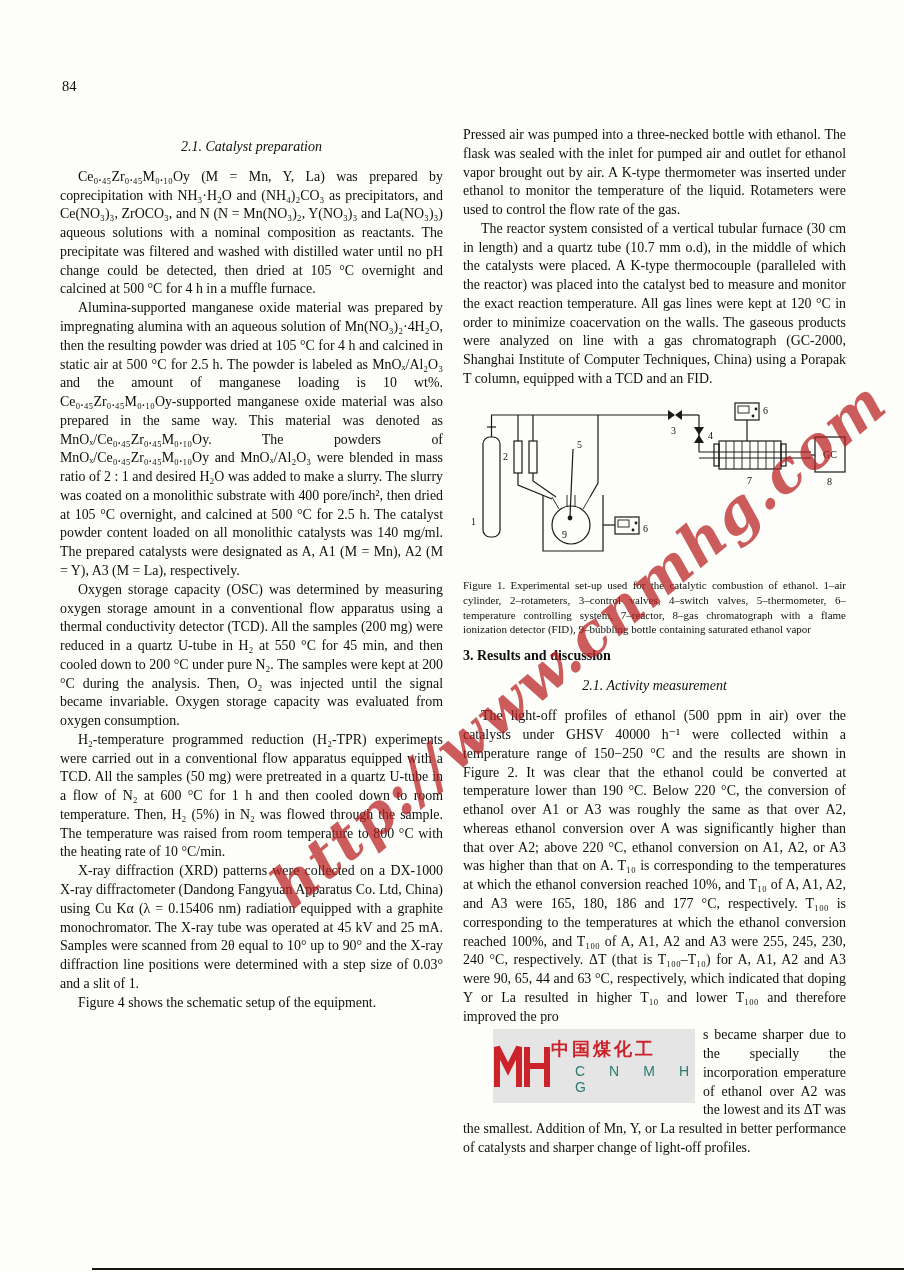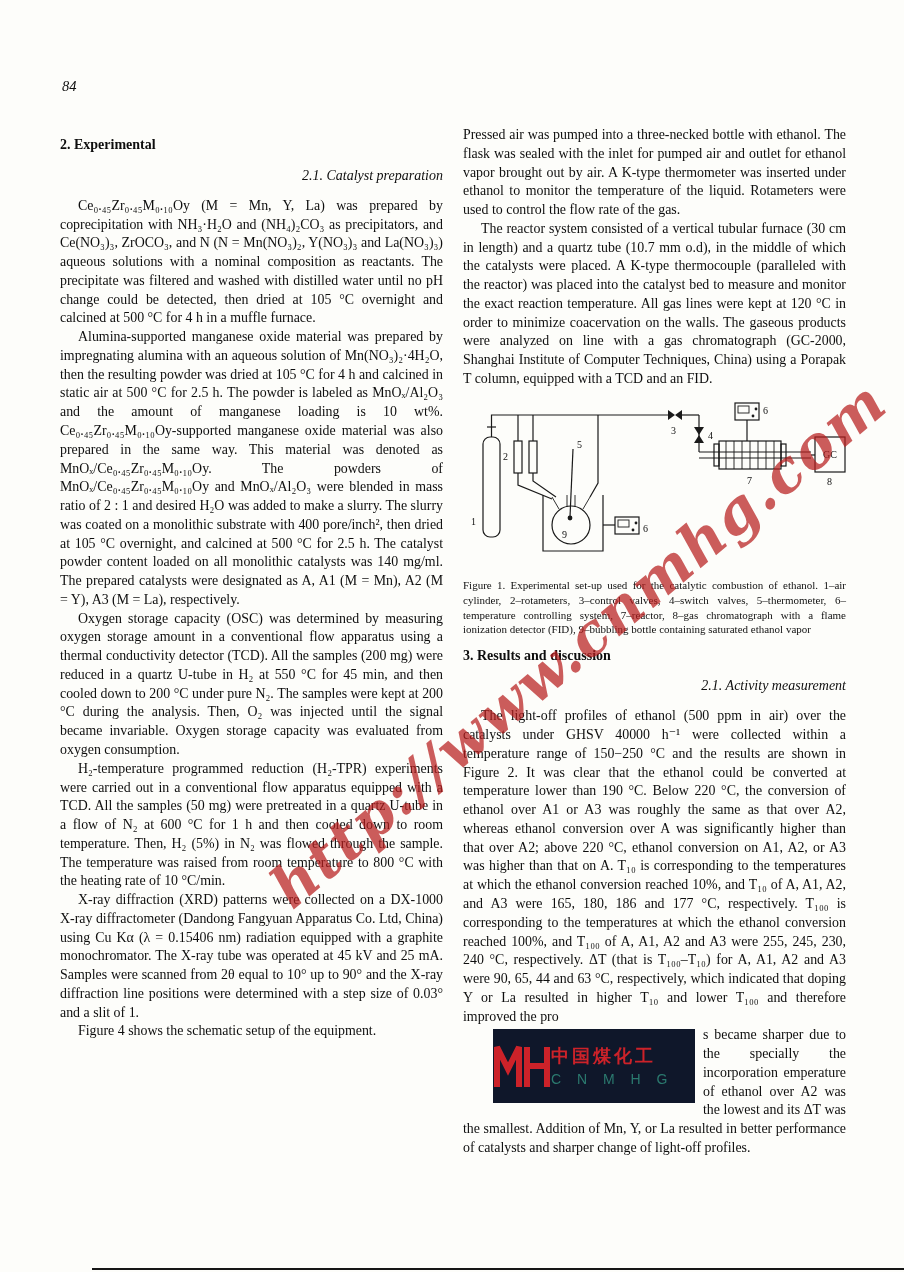--- a/index.html
+++ b/index.html
@@ -4,40 +4,40 @@
 <style>
   * { margin:0; padding:0; box-sizing:border-box; }
   html,body { background:#ffffff; }
   body {
     width:904px; height:1272px; position:relative; overflow:hidden;
     font-family:"Liberation Serif","DejaVu Serif",serif; color:#0e0e0e;
     background:#fdfdfa;
   }
   .page { position:absolute; inset:0; }
 
-  .pageno { position:absolute; left:62px; top:78px; font-size:14.5px;font-style:italic; }
+  .pageno { position:absolute; left:62px; top:78px; font-size:14.5px; }
   .journal-line {
     position:absolute; left:120px; right:60px; top:79px; text-align:center;
     font-style:italic; font-size:13.3px; color:#141414;
   }
 
   .col {
     position:absolute; top:126px; width:383px; text-align:justify;
     font-size:13.9px; line-height:1.35; color:#0e0e0e;
     -webkit-hyphens:auto; hyphens:auto;
   }
   .col-left  { left:60px; }
   .col-right { left:463px; }
 
   h2.sec {
     font-size:14px; font-weight:bold; text-align:left;
     margin:10px 0 11px 0;
   }
   h3.sub {
-    font-size:14px; font-weight:normal; font-style:italic; text-align:right;
+    font-size:14px; font-weight:normal; font-style:italic; text-align:center;
     margin:12px 0 11px 0;
   }
   p.body { text-indent:18px; }
   p.noindent { text-indent:0; }
 
   figure.diagram { margin:8px 0 4px 0; }
   .fig-caption {
     font-size:11px; line-height:1.32; text-align:justify; margin:2px 0 10px 0;
     color:#111;
   }
@@ -51,47 +51,46 @@
     position:absolute; left:278px; top:862px; width:720px; height:64px;
     transform:rotate(-40deg); transform-origin:left center;
     font-family:"DejaVu Serif",serif; font-style:italic; font-weight:bold;
     font-size:58px; letter-spacing:2px; white-space:nowrap;
     color:rgba(183,29,29,0.72); pointer-events:none; z-index:5;
   }
 
   .tailwrap { text-align:justify; }
   .logo-box {
     float:left; width:202px; height:74px; margin:3px 8px 0 30px;
-    background:#0f172a; position:relative; display:flex; align-items:center;
+    background:#e5e5e5; position:relative; display:flex; align-items:center;
   }
   .logo-mark { flex:0 0 58px; height:48px; }
   .logo-texts { display:flex; flex-direction:column; justify-content:center; }
   .logo-cn {
     color:#cc2229; font-size:18px; font-weight:bold; letter-spacing:3px;
     font-family:"Liberation Sans",sans-serif; line-height:1.25;
   }
   .logo-latin {
     color:#2b7a6f; font-size:14px; letter-spacing:6px; margin-top:4px;
-    font-family:"Liberation Sans",sans-serif; line-height:1.1;
+    font-family:"Liberation Sans",sans-serif; line-height:1.1;padding-left:24px;
   }
 
   .scan-edge-bottom {
     position:absolute; left:92px; right:0; bottom:2px; height:2px;
     background:#161616;
   }
 </style>
 </head>
 <body>
 
 <div class="page">
 
   <span class="pageno">84</span>
 
   <div class="col col-left">
-    <h2 class="sec">2. Experimental</h2>
     <h3 class="sub">2.1. Catalyst preparation</h3>
     <p class="body">Ce₀.₄₅Zr₀.₄₅M₀.₁₀Oy (M = Mn, Y, La) was prepared by coprecipitation with NH₃·H₂O and (NH₄)₂CO₃ as precipitators, and Ce(NO₃)₃, ZrOCO₃, and N (N = Mn(NO₃)₂, Y(NO₃)₃ and La(NO₃)₃) aqueous solutions with a nominal composition as reactants. The precipitate was filtered and washed with distilled water until no pH change could be detected, then dried at 105 °C overnight and calcined at 500 °C for 4 h in a muffle furnace.</p>
     <p class="body">Alumina-supported manganese oxide material was prepared by impregnating alumina with an aqueous solution of Mn(NO₃)₂·4H₂O, then the resulting powder was dried at 105 °C for 4 h and calcined in static air at 500 °C for 2.5 h. The powder is labeled as MnOₓ/Al₂O₃ and the amount of manganese loading is 10 wt%. Ce₀.₄₅Zr₀.₄₅M₀.₁₀Oy-supported manganese oxide material was also prepared in the same way. This material was denoted as MnOₓ/Ce₀.₄₅Zr₀.₄₅M₀.₁₀Oy. The powders of MnOₓ/Ce₀.₄₅Zr₀.₄₅M₀.₁₀Oy and MnOₓ/Al₂O₃ were blended in mass ratio of 2 : 1 and desired H₂O was added to make a slurry. The slurry was coated on a monolithic substrate with 400 pore/inch², then dried at 105 °C overnight, and calcined at 500 °C for 2.5 h. The catalyst powder content loaded on all monolithic catalysts was 140 mg/ml. The prepared catalysts were designated as A, A1 (M = Mn), A2 (M = Y), A3 (M = La), respectively.</p>
     <p class="body">Oxygen storage capacity (OSC) was determined by measuring oxygen storage amount in a conventional flow apparatus using a thermal conductivity detector (TCD). All the samples (200 mg) were reduced in a quartz U-tube in H₂ at 550 °C for 45 min, and then cooled down to 200 °C under pure N₂. The samples were kept at 200 °C during the analysis. Then, O₂ was injected until the signal became invariable. Oxygen storage capacity was evaluated from oxygen consumption.</p>
     <p class="body">H₂-temperature programmed reduction (H₂-TPR) experiments were carried out in a conventional flow apparatus equipped with a TCD. All the samples (50 mg) were pretreated in a quartz U-tube in a flow of N₂ at 600 °C for 1 h and then cooled down to room temperature. Then, H₂ (5%) in N₂ was flowed through the sample. The temperature was raised from room temperature to 800 °C with the heating rate of 10 °C/min.</p>
     <p class="body">X-ray diffraction (XRD) patterns were collected on a DX-1000 X-ray diffractometer (Dandong Fangyuan Apparatus Co. Ltd, China) using Cu Kα (λ = 0.15406 nm) radiation equipped with a graphite monochromator. The X-ray tube was operated at 45 kV and 25 mA. Samples were scanned from 2θ equal to 10° up to 90° and the X-ray diffraction line positions were determined with a step size of 0.03° and a slit of 1.</p>
     <p class="body">Figure 4 shows the schematic setup of the equipment.</p>
   </div>
 
   <div class="col col-right">

